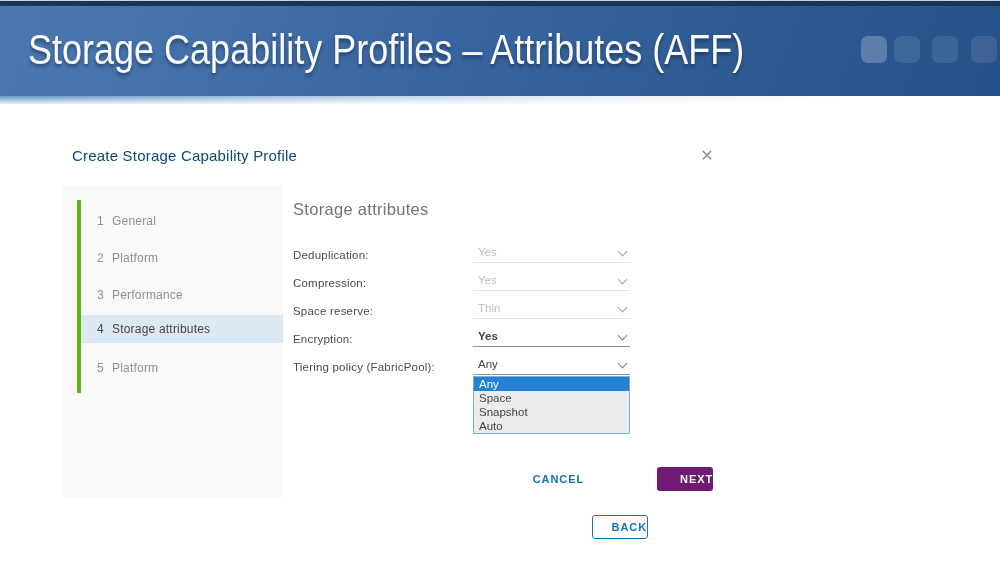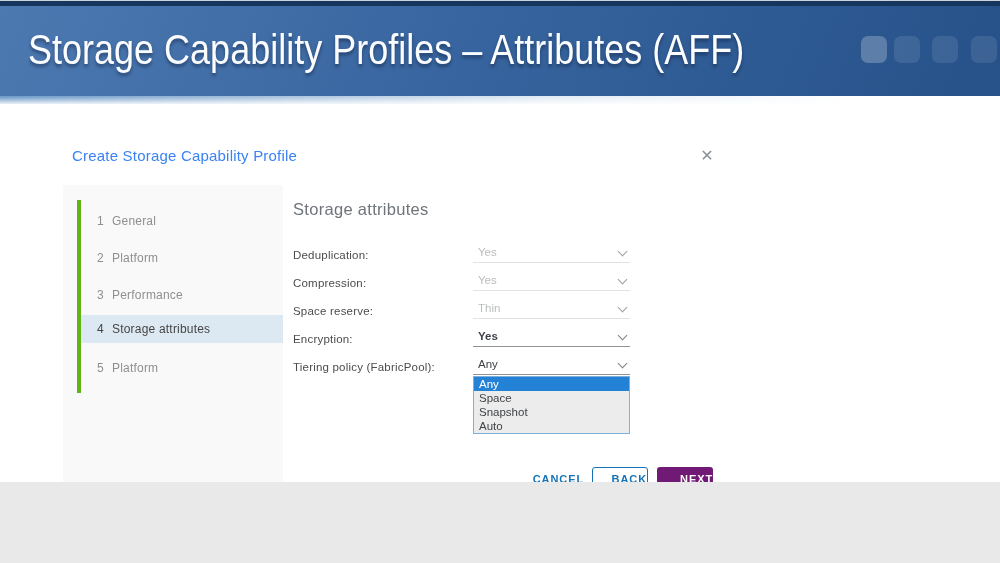--- a/index.html
+++ b/index.html
@@ -1,18 +1,18 @@
 <!DOCTYPE html>
 <html><head>
 <meta charset="utf-8">
 <style>
   * { margin:0; padding:0; box-sizing:border-box; }
   body { background:#e9e9e9; font-family:"Liberation Sans", sans-serif; }
   #screen {
-    position:relative; width:1000px; height:482px; margin:0 auto;
+    position:relative; width:1000px; height:563px; margin:0 auto;
     background:#ffffff; overflow:hidden;
   }
 
   
   .banner { position:absolute; top:0; left:0; width:1000px; height:96px; }
   .banner-topline { position:absolute; top:0; left:0; right:0; height:6px;
     background:#16365e; border-top:1px solid #ccd3dc; }
   .banner-body { position:absolute; top:6px; left:0; right:0; bottom:0;
     background:linear-gradient(112deg,#4d79b1 0%,#38659f 45%,#265189 100%); }
   .banner-title {
@@ -27,21 +27,21 @@
   .deco-sq.s3 { left:932px; background:rgba(255,255,255,0.10); }
   .deco-sq.s4 { left:971px; background:rgba(255,255,255,0.10); }
   .banner-strip { position:absolute; top:96px; left:0; width:1000px; height:8px;
     background:
       linear-gradient(to bottom, rgba(255,255,255,0) 10%, rgba(255,255,255,0.8) 95%),
       linear-gradient(to right,#6f9cc9 0%,#a9c3de 28%,#e2ecf5 55%,#ffffff 85%);
   }
 
   
   .dlg-title { position:absolute; left:72px; top:147px; font-size:15px;
-    color:#3b82f6; letter-spacing:.2px; }
+    color:#0c4a6e; letter-spacing:.2px; }
   .dlg-close { position:absolute; left:696px; top:145px; width:22px; height:22px;
     font-size:16px; line-height:22px; text-align:center; color:#8a9096; cursor:pointer; }
 
   
   .steps-panel { position:absolute; left:63px; top:185px; width:220px; height:313px;
     background:#f9f9f9; }
   .steps-bar { position:absolute; left:14px; top:15px; width:4px; height:193px;
     background:#60b515; }
   .step { position:absolute; left:18px; width:202px; height:28px; line-height:28px;
     font-size:12px; color:#8f8f8f; cursor:pointer; }
@@ -78,21 +78,21 @@
     background:#ececec; border:1px solid #7fb0dc; }
   .opt { height:14px; line-height:14px; font-size:11.5px; padding-left:5px;
     color:#3f4347; cursor:pointer; }
   .opt.selected { background:#2482d6; color:#ffffff; }
 
   
   .btn { position:absolute; top:467px; height:24px; font-size:11px; font-weight:bold;
     letter-spacing:.9px; text-align:right; cursor:pointer; border-radius:3px; }
   .btn-cancel { left:522px; width:62px; line-height:24px; color:#1673b5; }
   .btn-back { left:592px; width:56px; line-height:22px; color:#1673b5;
-    border:1px solid #1673b5; background:#ffffff; }
+    border:1px solid #1673b5; background:#ffffff;margin-top:48px; }
   .btn-next { left:657px; width:56px; line-height:24px; color:#ffffff;
     background:#701a75; }
 </style>
 </head>
 <body>
 
 <div id="screen">
 
   <div class="banner">
     <div class="banner-body">

